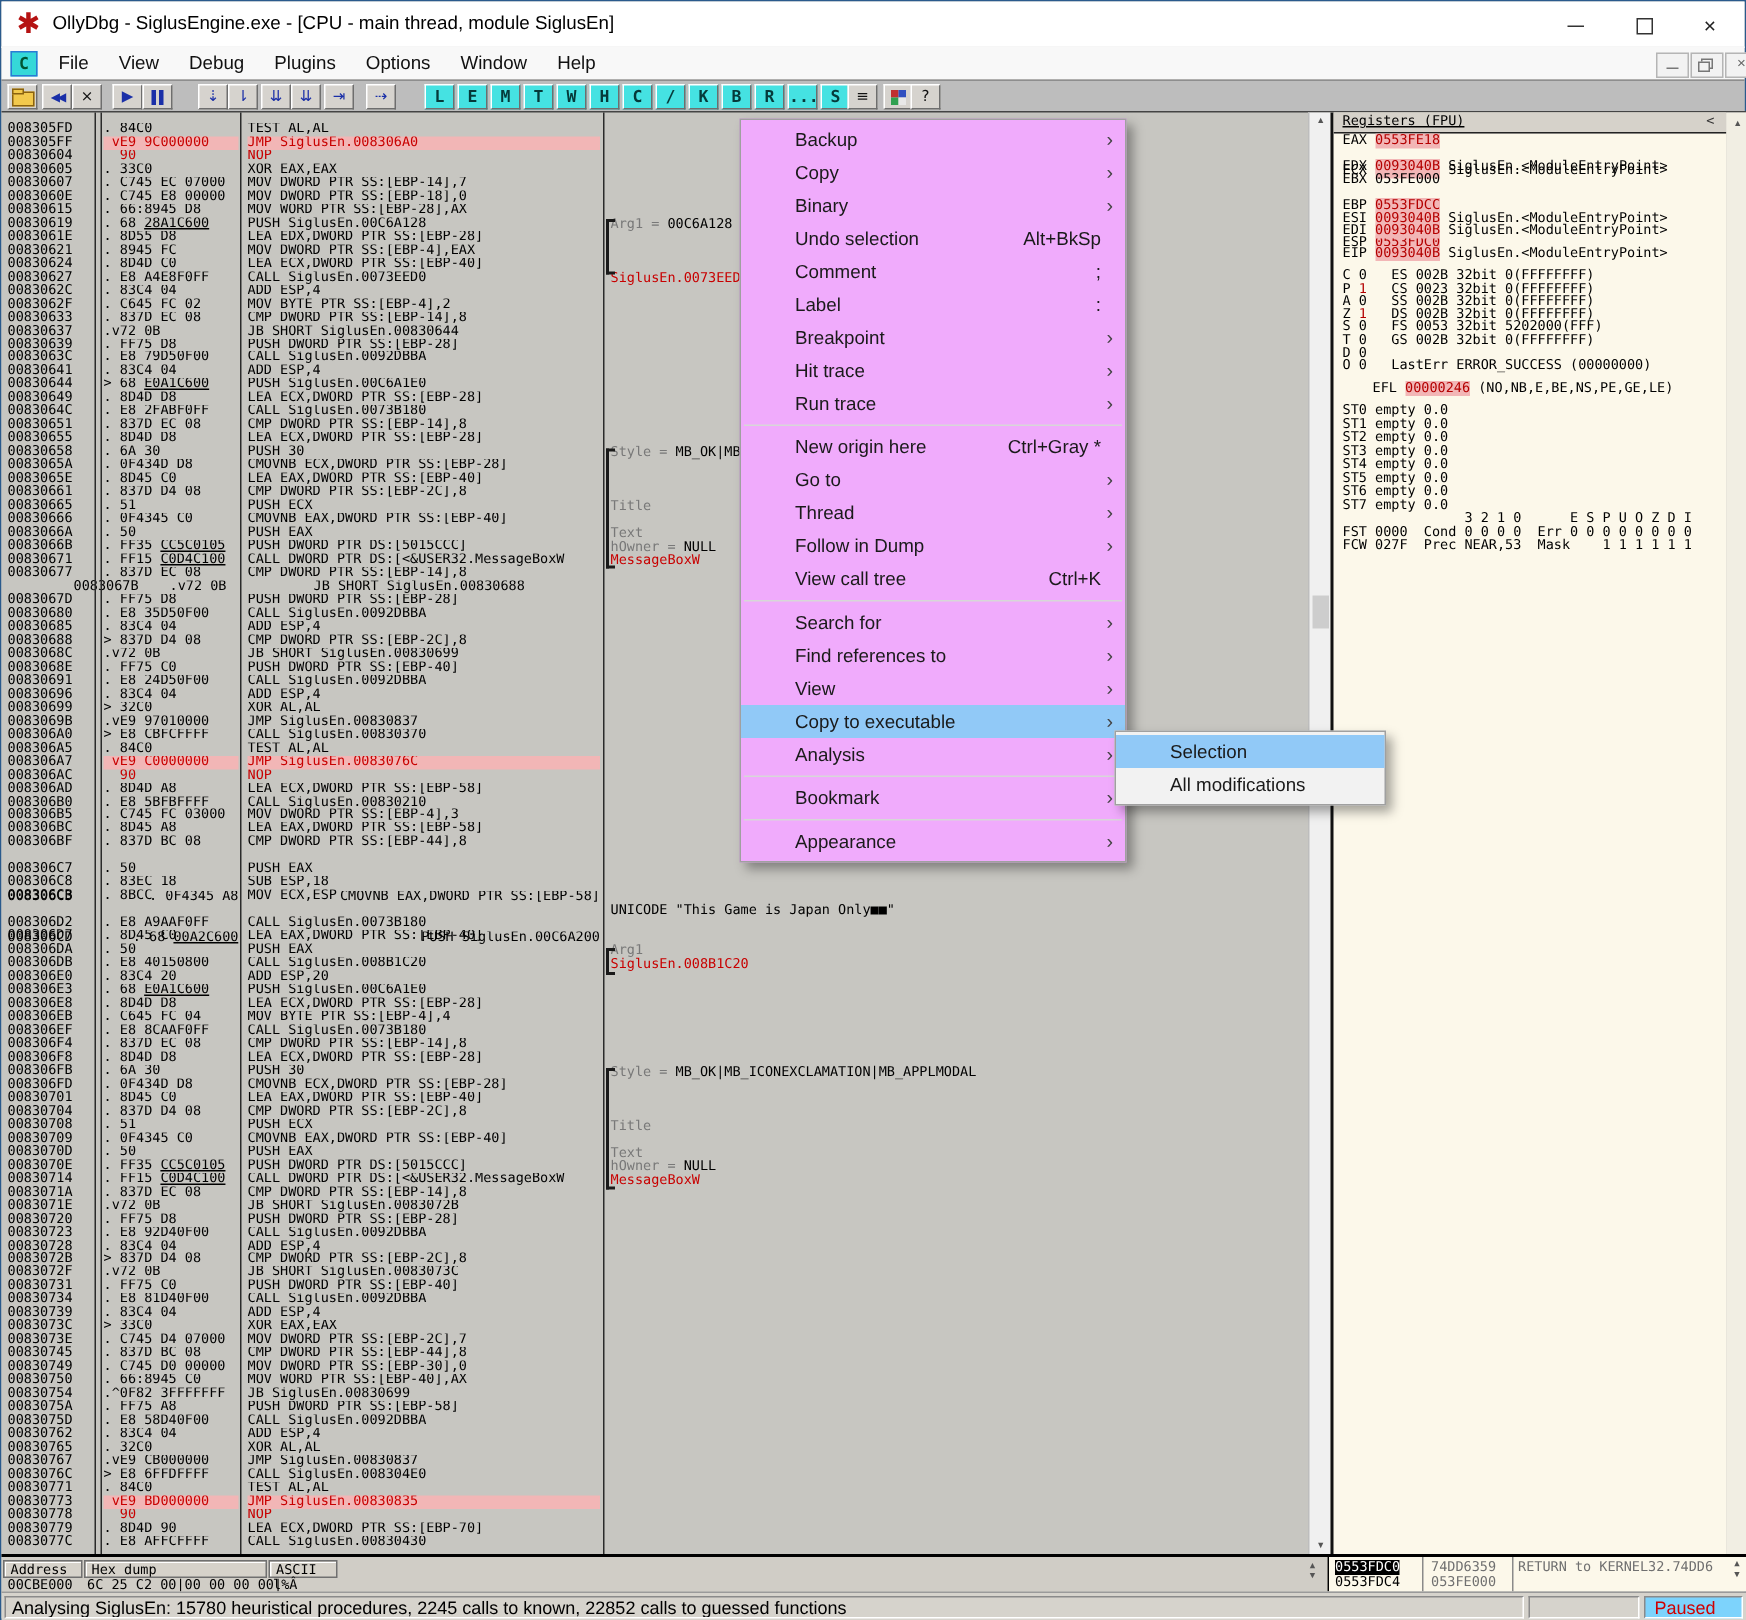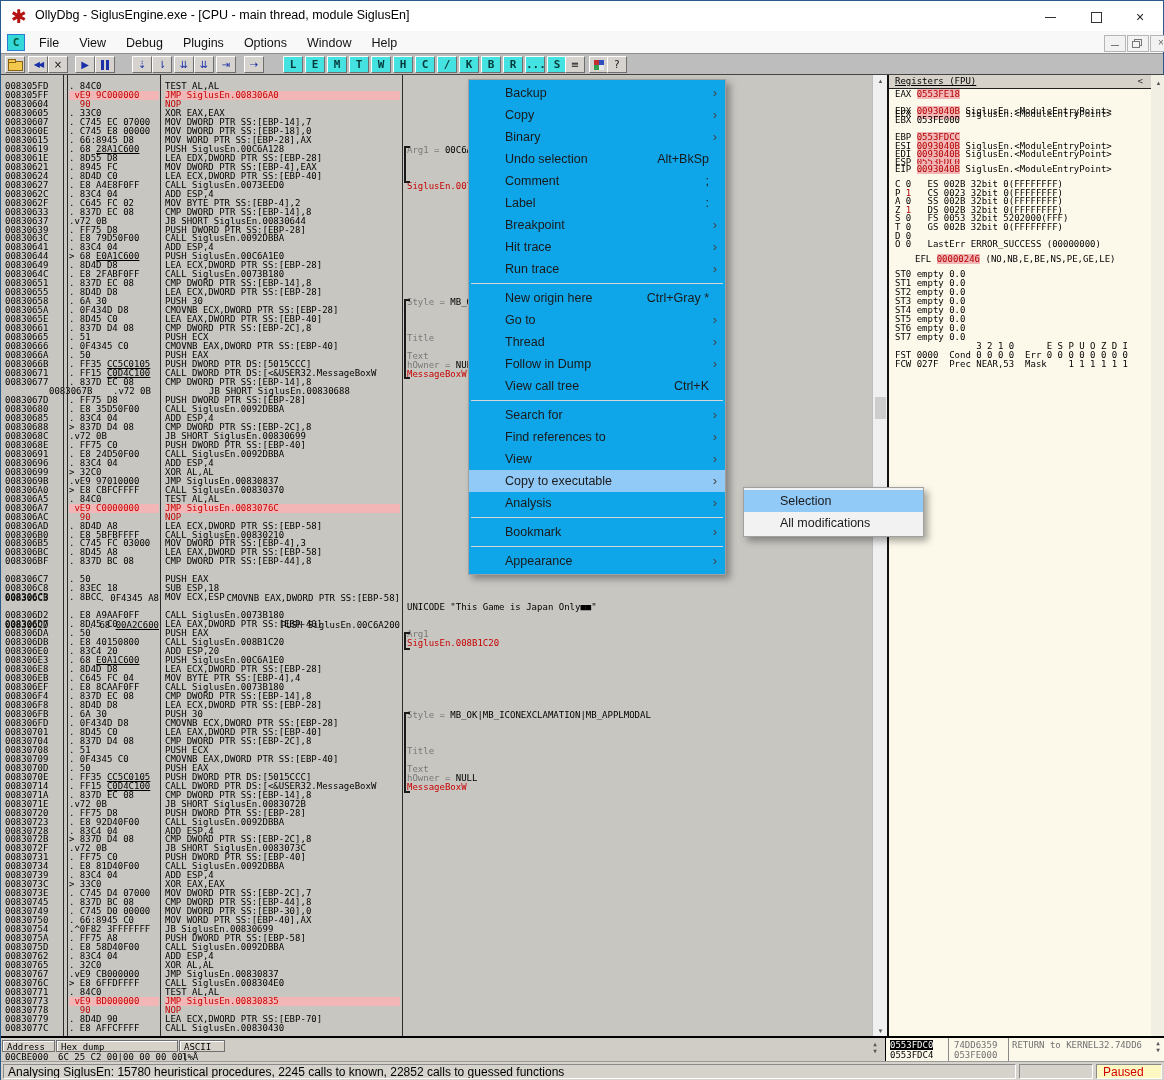--- a/index.html
+++ b/index.html
@@ -81,21 +81,21 @@
   #regs-header{position:absolute;left:0;top:0;width:100%;height:13px;background:#D6D2CA;
         border-bottom:1px solid #222;line-height:12px;}
   #regs-title{position:absolute;left:6px;top:0;text-decoration:underline;color:#000;}
   #regs-collapse{position:absolute;right:8px;top:0;color:#333;}
   .rline{position:absolute;left:6px;white-space:pre;line-height:9px;}
   .rl-hl{color:#B40000;background:#F2B6B6;}
   .rl-r{color:#B40000;}
   #reg-scroll-strip{position:absolute;left:1150px;top:0;width:14px;height:962px;background:#F1EEE3;}
 
   
-  #ctx{position:absolute;left:467px;top:78px;width:258px;background:#0ea5e9;
+  #ctx{position:absolute;left:492px;top:78px;width:258px;background:#f0abfc;
        border:1px solid #A0A0A0;box-shadow:4px 4px 7px rgba(0,0,0,0.35);
        padding:2px 0;box-sizing:border-box;z-index:50;}
   .ci{position:relative;height:22px;line-height:22px;font-size:12.5px;color:#1A1A1A;
       padding-left:36px;}
   .ci.sel{background:#91C9F7;}
   .ci .sc{position:absolute;right:16px;top:0;}
   .ci .arr{position:absolute;right:8px;top:0;font-size:13px;color:#444;}
   .sep{height:1px;background:#D7D7D7;margin:3px 2px;}
   #submenu{position:absolute;left:742px;top:486px;width:181px;background:#F2F2F2;
        border:1px solid #A0A0A0;box-shadow:4px 4px 7px rgba(0,0,0,0.35);
@@ -124,21 +124,21 @@
   .s-div{position:absolute;top:0;width:1px;height:25px;background:#8A8A8A;}
   #stack-arrows{position:absolute;left:266px;top:1px;width:12px;color:#555;font-size:6px;text-align:center;}
 
   
   #statusbar{position:absolute;left:0;top:1060px;width:1164px;height:20px;background:#D6D3CC;
        border-top:1px solid #9A9A9A;box-sizing:border-box;font-size:12px;color:#000;}
   .sseg{position:absolute;top:2px;height:15px;border:1px solid #8A8A8A;
        border-bottom-color:#FFF;border-right-color:#FFF;box-sizing:border-box;}
   #seg-main{left:2px;width:1013px;padding:0 4px;line-height:14px;overflow:hidden;white-space:nowrap;}
   #seg-empty{left:1018px;width:74px;}
-  #seg-paused{left:1095px;width:66px;background:#fef9c3;color:#D00000;
+  #seg-paused{left:1095px;width:66px;background:#7dd3fc;color:#D00000;
        padding-left:6px;line-height:14px;}
 </style>
 </head>
 <body>
 
 <div id="win">
 
   <div id="titlebar">
     <span id="app-icon">✱</span>
     <span id="title-text">OllyDbg - SiglusEngine.exe - [CPU - main thread, module SiglusEn]</span>

